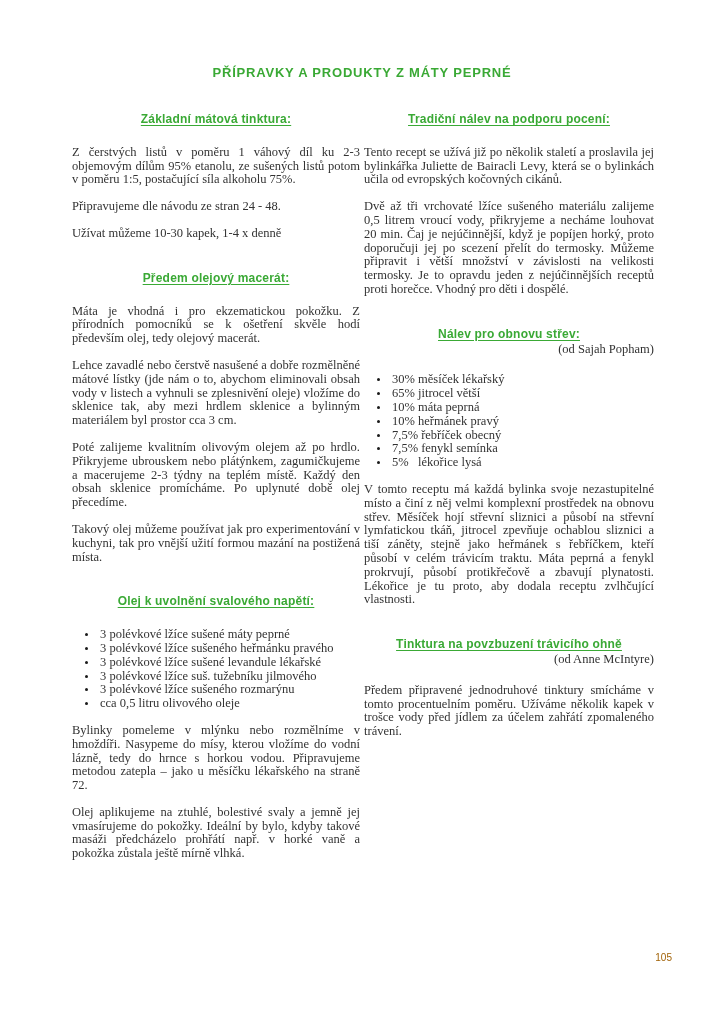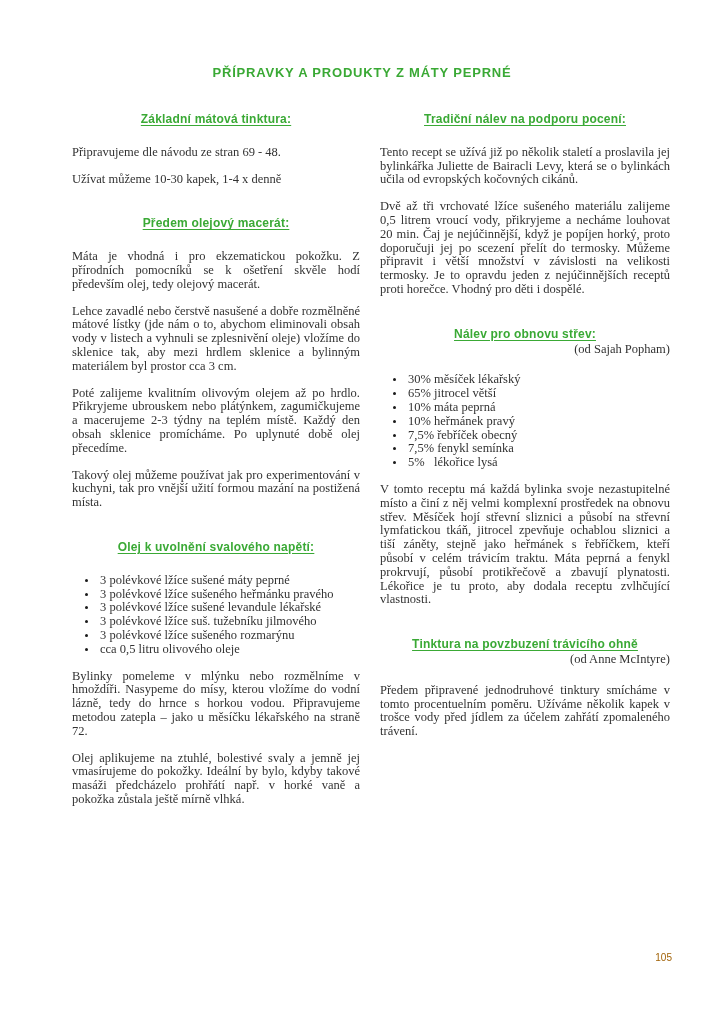--- a/index.html
+++ b/index.html
@@ -14,21 +14,21 @@
   }
   .title{
     position:absolute;top:65px;left:0;right:0;margin:0;
     text-align:center;
     font-family:"Liberation Sans", sans-serif;
     font-weight:700;font-size:13px;letter-spacing:0.8px;
     color:var(--accent);
   }
   .cols{
     position:absolute;top:113px;left:72px;
-    display:flex;gap:20px;
+    display:flex;gap:4px;
   }
   .col{font-size:12.5px;line-height:13.8px;}
   .col.left{width:288px;}
   .col.right{width:290px;}
   .sec + .sec{margin-top:31px;}
   .h{
     font-family:"Liberation Sans", sans-serif;
     font-weight:700;font-size:12px;letter-spacing:0.2px;
     color:var(--accent);text-align:center;
     text-decoration:underline;text-underline-offset:2px;
@@ -62,21 +62,22 @@
 <main class="page">
 
   <h1 class="title">PŘÍPRAVKY A PRODUKTY Z MÁTY PEPRNÉ</h1>
 
   <div class="cols">
 
     <div class="col left">
 
       <section class="sec">
         <h2 class="h">Základní mátová tinktura:</h2>
-        <p class="p">Připravujeme dle návodu ze stran 69 - 48.</p>
+        <p class="p">Z čerstvých listů v poměru 1 váhový díl ku 2-3 objemovým dílům 95% etanolu, ze sušených listů potom v poměru 1:5, postačující síla alkoholu 75%.</p>
+        <p class="p">Připravujeme dle návodu ze stran 24 - 48.</p>
         <p class="p">Užívat můžeme 10-30 kapek, 1-4 x denně</p>
       </section>
 
       <section class="sec">
         <h2 class="h">Předem olejový macerát:</h2>
         <p class="p">Máta je vhodná i pro ekzematickou pokožku. Z přírodních pomocníků se k ošetření skvěle hodí především olej, tedy olejový macerát.</p>
         <p class="p">Lehce zavadlé nebo čerstvě nasušené a dobře rozmělněné mátové lístky (jde nám o to, abychom eliminovali obsah vody v listech a vyhnuli se zplesnivění oleje) vložíme do sklenice tak, aby mezi hrdlem sklenice a bylinným materiálem byl prostor cca 3 cm.</p>
         <p class="p">Poté zalijeme kvalitním olivovým olejem až po hrdlo. Přikryjeme ubrouskem nebo plátýnkem, zagumičkujeme a macerujeme 2-3 týdny na teplém místě. Každý den obsah sklenice promícháme. Po uplynuté době olej přecedíme.</p>
         <p class="p">Takový olej můžeme používat jak pro experimentování v kuchyni, tak pro vnější užití formou mazání na postižená místa.</p>
       </section>

